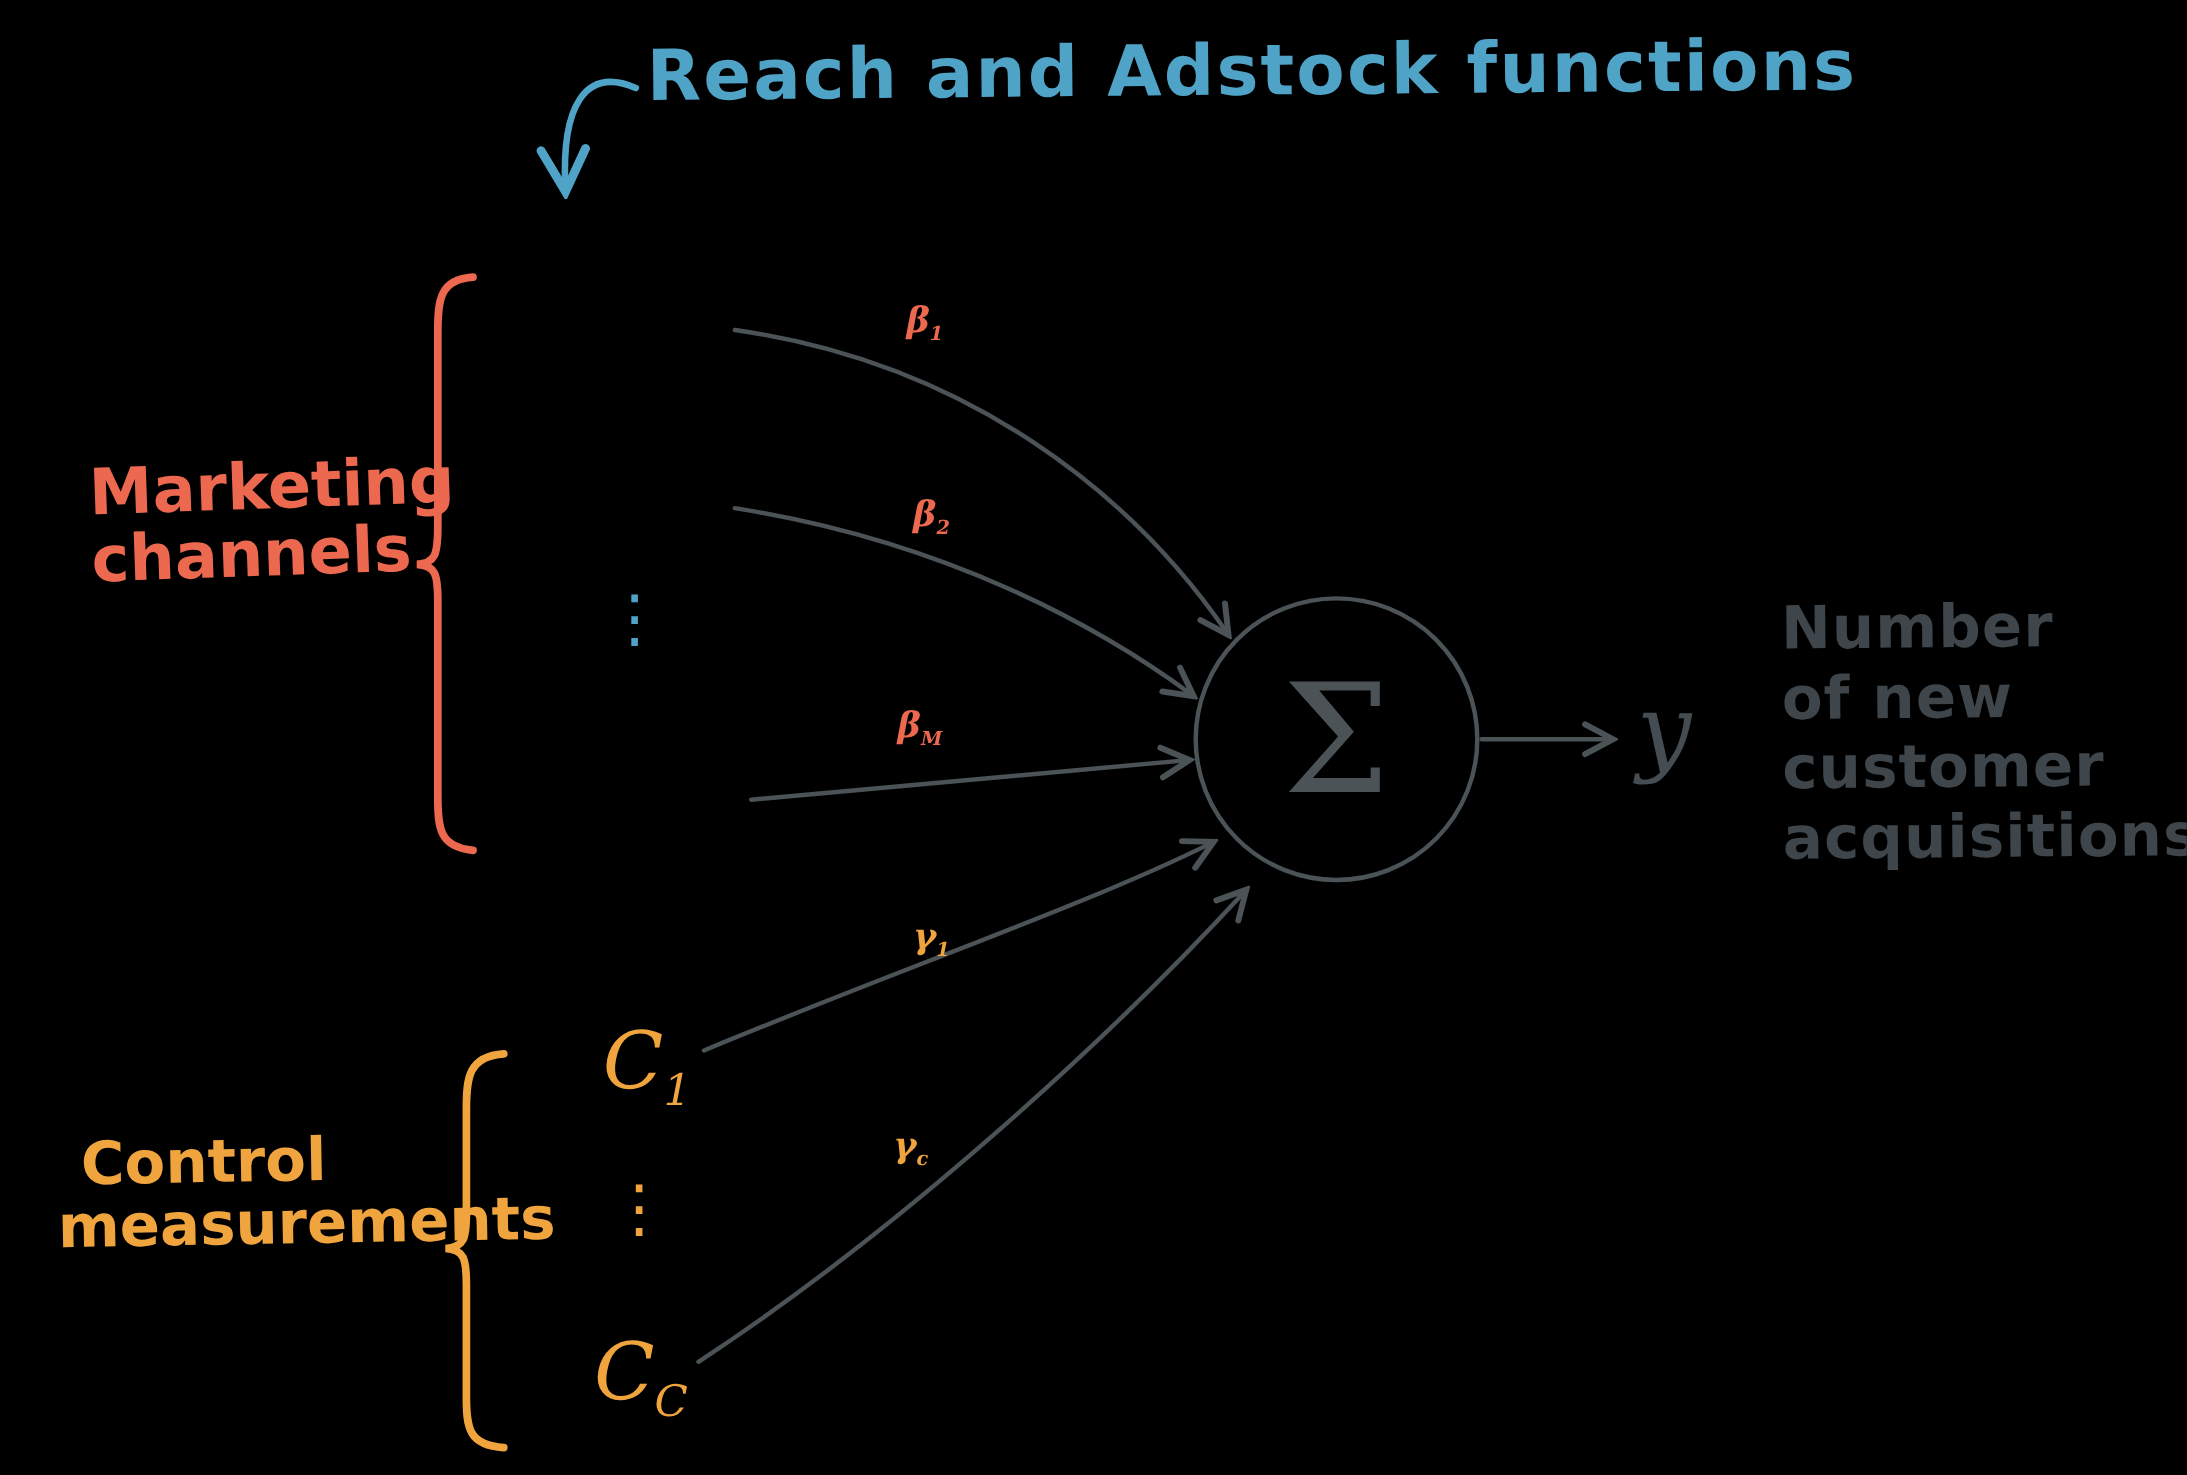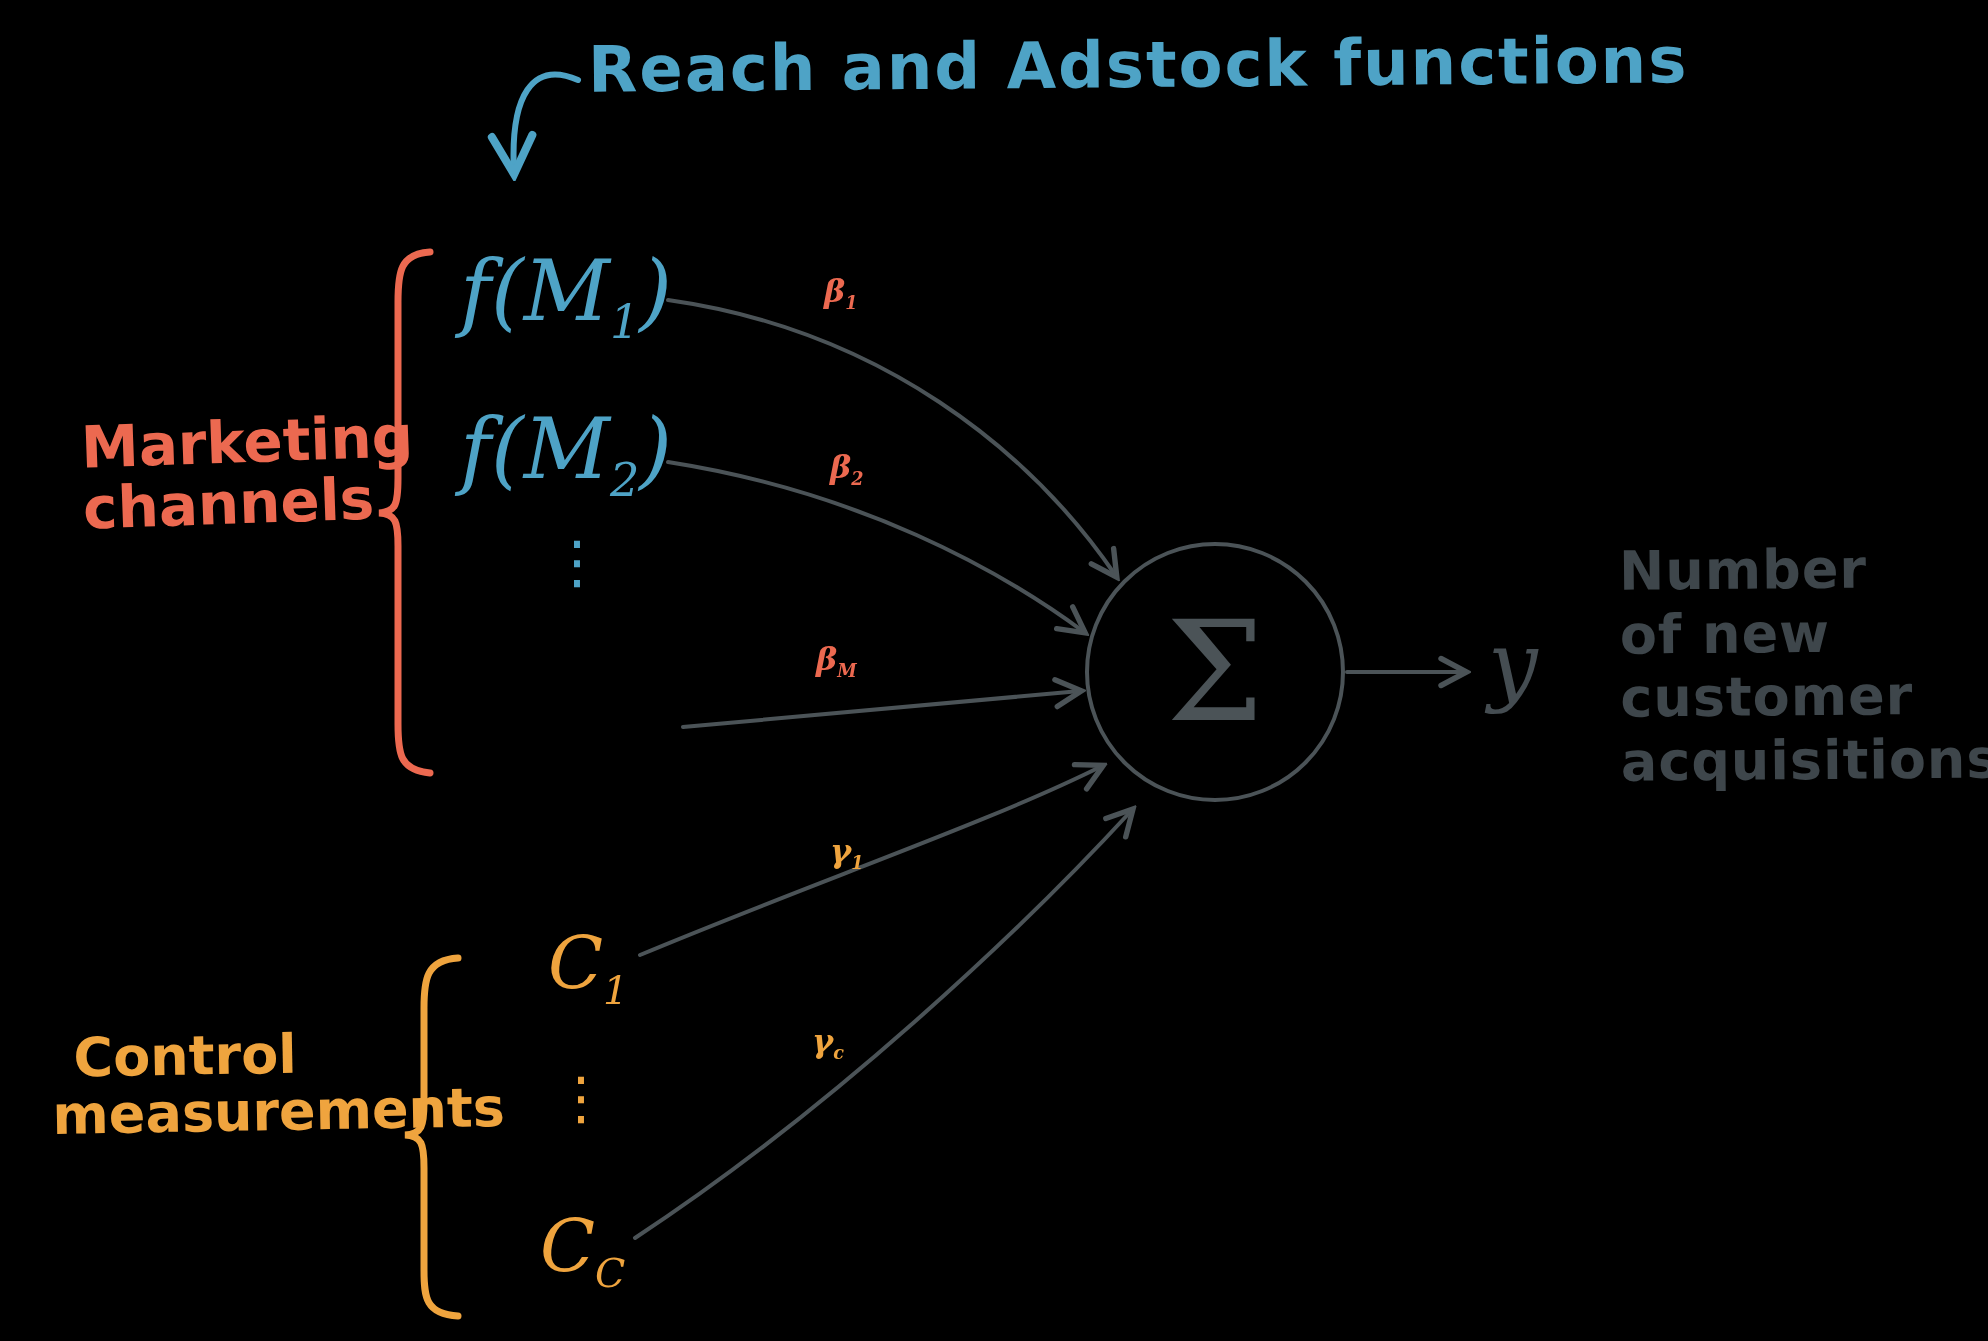--- a/index.html
+++ b/index.html
@@ -106,22 +106,20 @@
     <path d="M 1347 672 L 1465 672" fill="none" stroke="#4b5357" stroke-width="4" stroke-linecap="round" marker-end="url(#ah-gray)"></path>
   </svg>
 
   <div class="txt title">Reach and Adstock functions</div>
 
   <div class="txt group-label marketing-label">
     <div>Marketing</div>
     <div>channels</div>
   </div>
 
-  <div class="txt formula node-teal f1"><span>f(M</span><sub>1</sub><span>)</span></div>
-  <div class="txt formula node-teal f2"><span>f(M</span><sub>2</sub><span>)</span></div>
   <div class="txt dots-teal">⋮</div>
 
   <div class="txt formula weight w-red b1"><span>β</span><sub>1</sub></div>
   <div class="txt formula weight w-red b2"><span>β</span><sub>2</sub></div>
   <div class="txt formula weight w-red bM"><span>β</span><sub>M</sub></div>
 
   <div class="txt group-label control-label">
     <div class="line1">Control</div>
     <div>measurements</div>
   </div>

